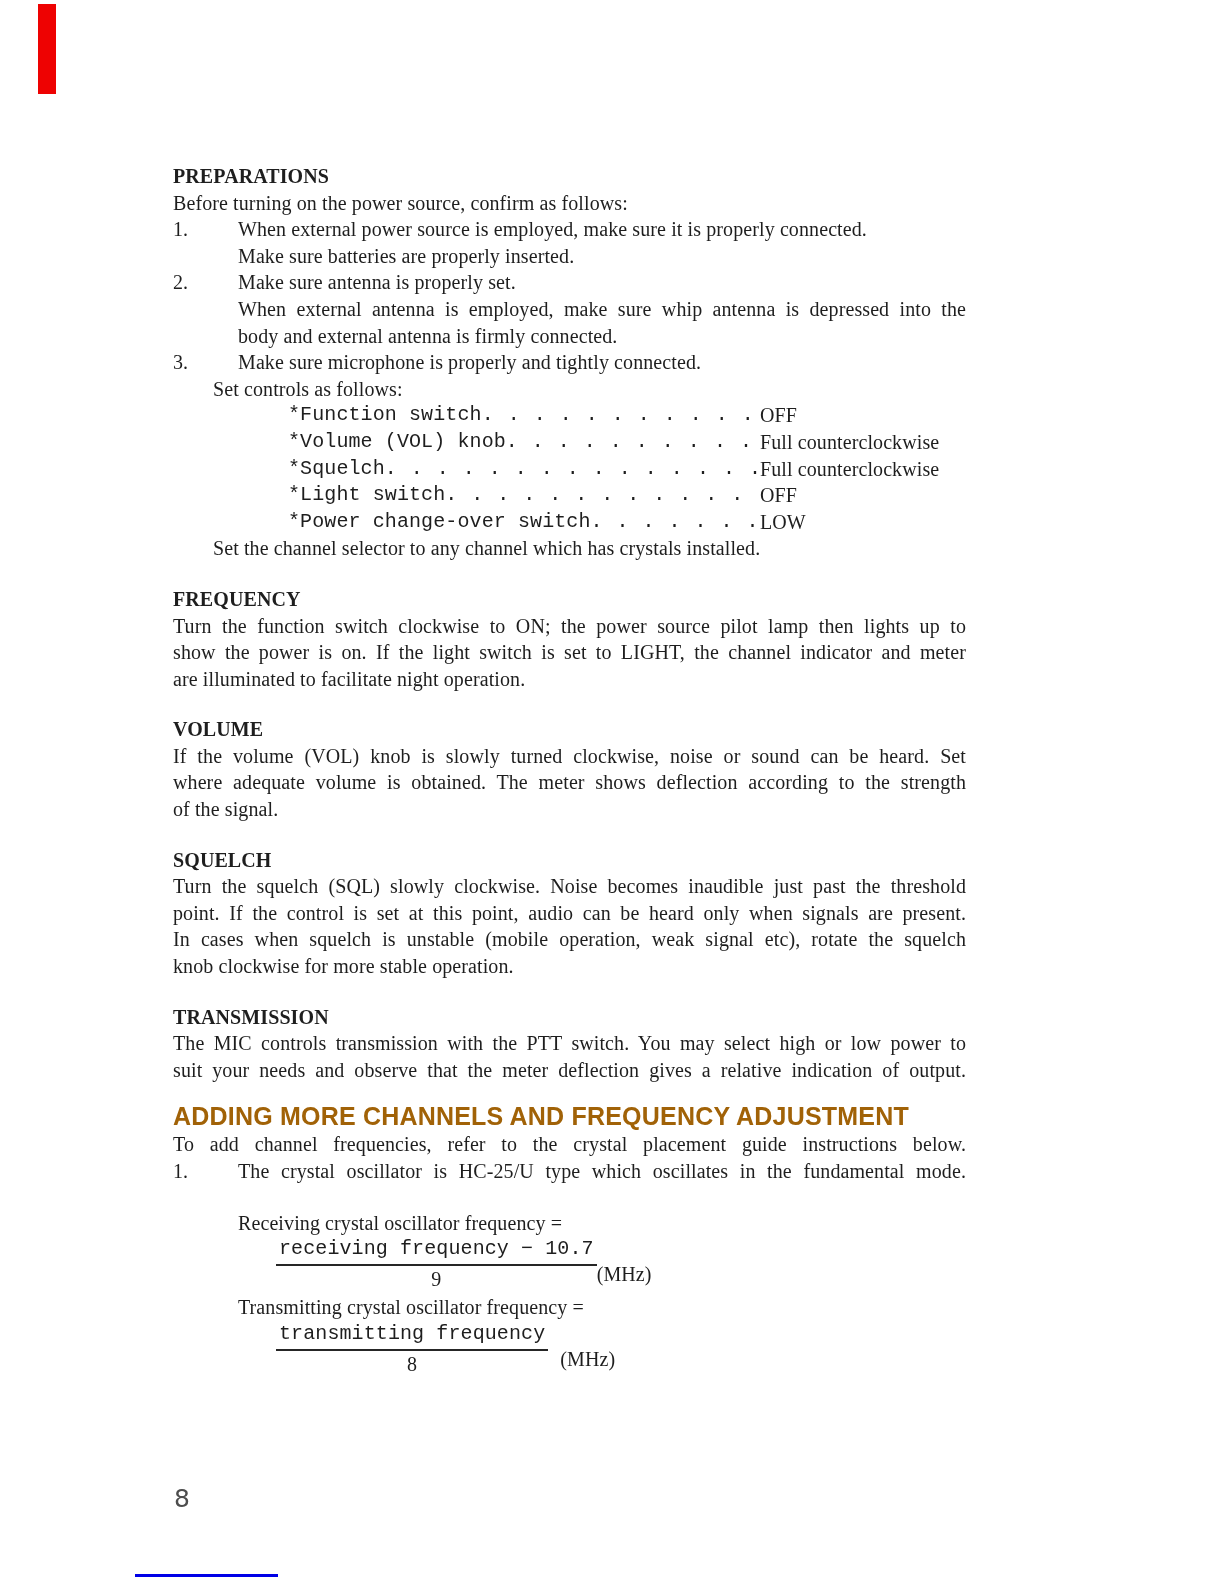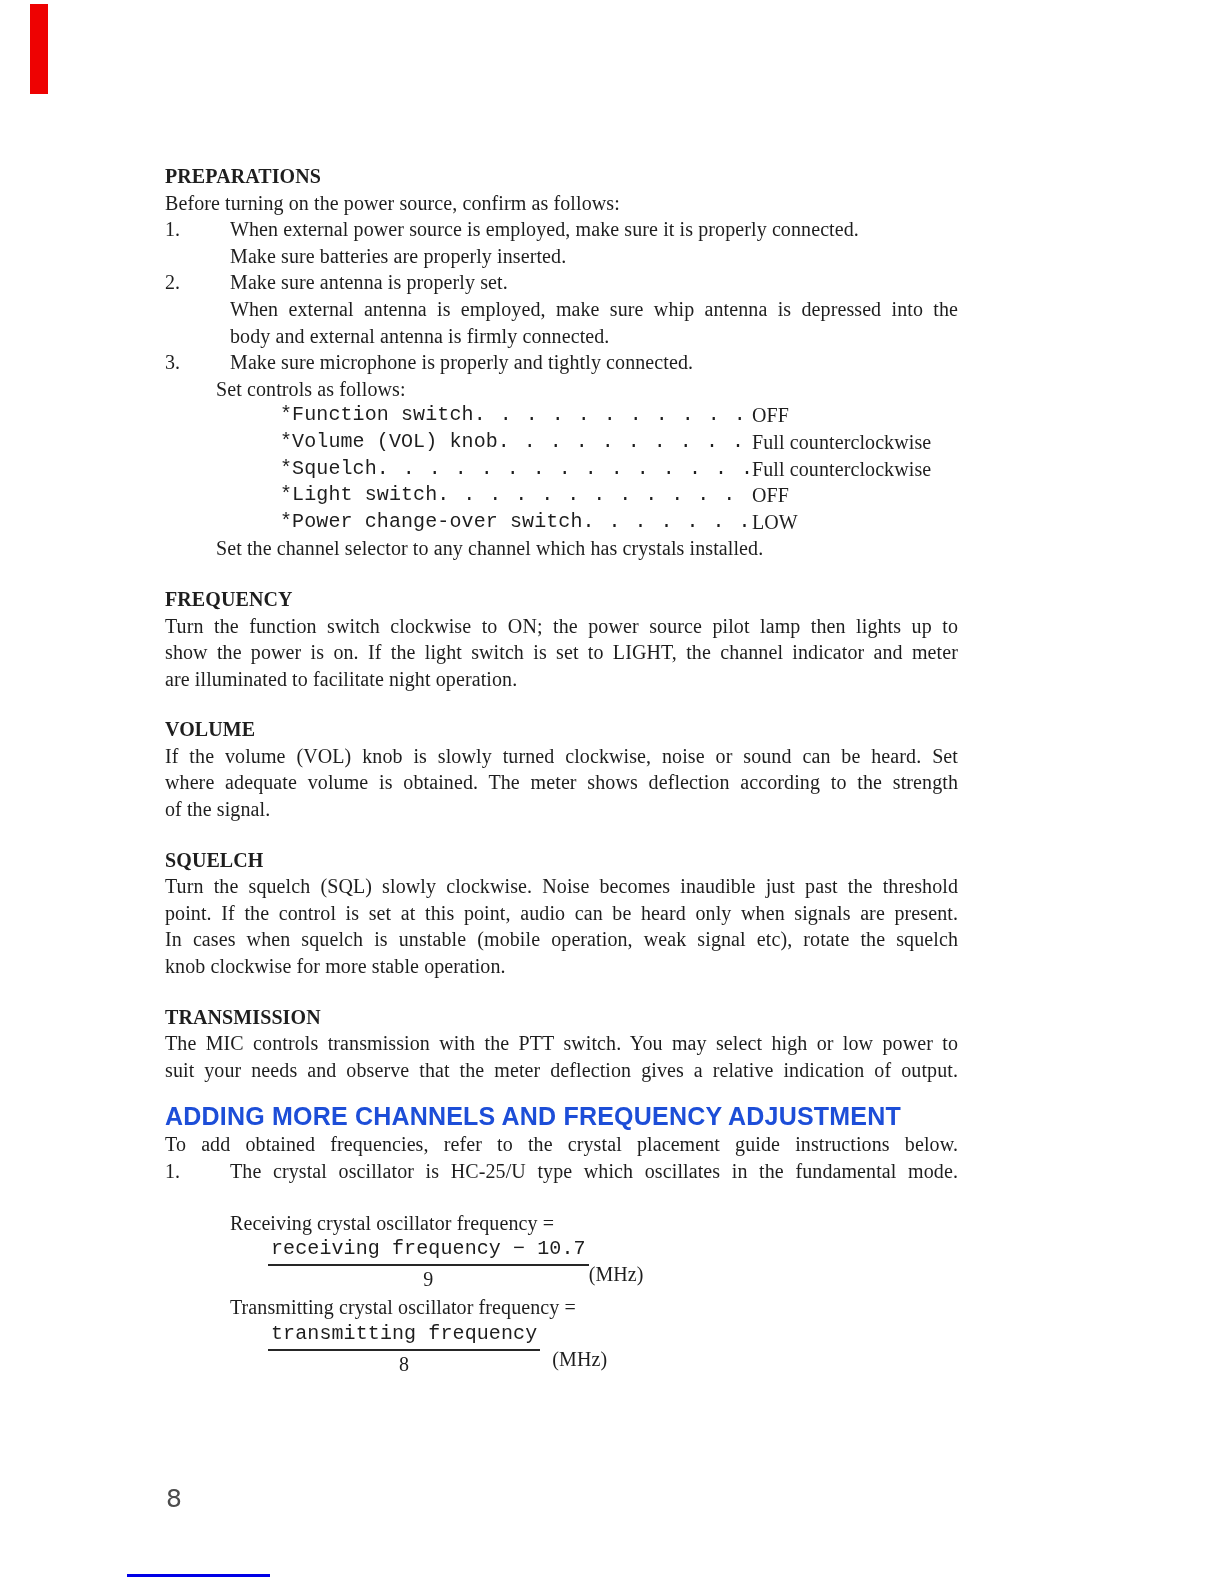--- a/index.html
+++ b/index.html
@@ -1,47 +1,47 @@
 <!DOCTYPE html>
 <html><head>
 <meta charset="utf-8">
 <style>
   html,body{margin:0;padding:0;}
   body{
     width:1225px;height:1585px;position:relative;background:#ffffff;overflow:hidden;
     font-family:"Liberation Serif","DejaVu Serif",serif;color:#1e1e1e;
   }
-  .page{position:absolute;left:0;top:0;width:1034px;height:1585px;background:#ffffff;}
+  .page{position:absolute;left:8px;top:0;width:1034px;height:1585px;background:#ffffff;}
   
   .red-mark{position:absolute;left:30px;top:4px;width:18px;height:90px;background:#ee0202;}
   .blue-line{position:absolute;left:127px;top:1574px;width:143px;height:3px;background:#0000e6;}
   
   .doc{position:absolute;left:165px;top:163px;width:793px;
        font-size:20px;line-height:26.6px;letter-spacing:0.1px;}
   .h-serif{font-weight:bold;}
   .line{white-space:nowrap;}
   
   .jl{text-align:justify;text-align-last:justify;}
   
   .li{display:flex;}
   .li-num{width:65px;flex:none;}
   .li-body{flex:1;min-width:0;}
   
-  .ind1{margin-left:51px;}
+  .ind1{margin-left:40px;}
   
   .ctl{display:flex;margin-left:115px;}
   .ctl-left{width:472px;flex:none;display:flex;white-space:nowrap;overflow:hidden;font-family:Liberation Mono, monospace;}
   .ctl-label{flex:none;}
   .ctl-dots{flex:1;overflow:hidden;white-space:nowrap;letter-spacing:1px;}
   .ctl-value{flex:none;white-space:nowrap;}
   
   .sec{margin-top:24px;}
   .sec-add{margin-top:18px;}
   .h-sans{font-family:"Liberation Sans","DejaVu Sans",sans-serif;font-weight:bold;
-          font-size:25px;line-height:30px;letter-spacing:0.2px;white-space:nowrap;color:#1d4ed8;}
+          font-size:25px;line-height:30px;letter-spacing:0.2px;white-space:nowrap;color:#a16207;}
   
   .formulas{margin-top:25px;}
   .f-label{margin-left:65px;white-space:nowrap;}
   .f-frac-row{margin-left:103px;display:flex;align-items:flex-start;margin-bottom:2px;}
   .f-num{padding:0 3px 1px 3px;border-bottom:2.5px solid #262626;white-space:nowrap;font-family:Liberation Mono, monospace;}
   .f-den{text-align:center;}
   .f-unit{margin-top:25px;white-space:nowrap;}
   .f-unit.gap{margin-left:12px;}
   
   .pagenum{position:absolute;left:166px;top:1484px;font-family:"DejaVu Sans","Liberation Sans",sans-serif;
@@ -147,21 +147,21 @@
     </div>
 
     <div class="sec">
       <div class="h-serif">TRANSMISSION</div>
       <div class="jl">The MIC controls transmission with the PTT switch. You may select high or low power to</div>
       <div class="jl">suit your needs and observe that the meter deflection gives a relative indication of output.</div>
     </div>
 
     <div class="sec-add">
       <div class="h-sans">ADDING MORE CHANNELS AND FREQUENCY ADJUSTMENT</div>
-      <div class="jl">To add obtained frequencies, refer to the crystal placement guide instructions below.</div>
+      <div class="jl">To add channel frequencies, refer to the crystal placement guide instructions below.</div>
       <div class="li">
         <span class="li-num">1.</span>
         <div class="li-body jl">The crystal oscillator is HC-25/U type which oscillates in the fundamental mode.</div>
       </div>
 
       <div class="formulas">
         <div class="f-label">Receiving crystal oscillator frequency =</div>
         <div class="f-frac-row">
           <div class="f-frac">
             <div class="f-num">receiving frequency − 10.7</div>

